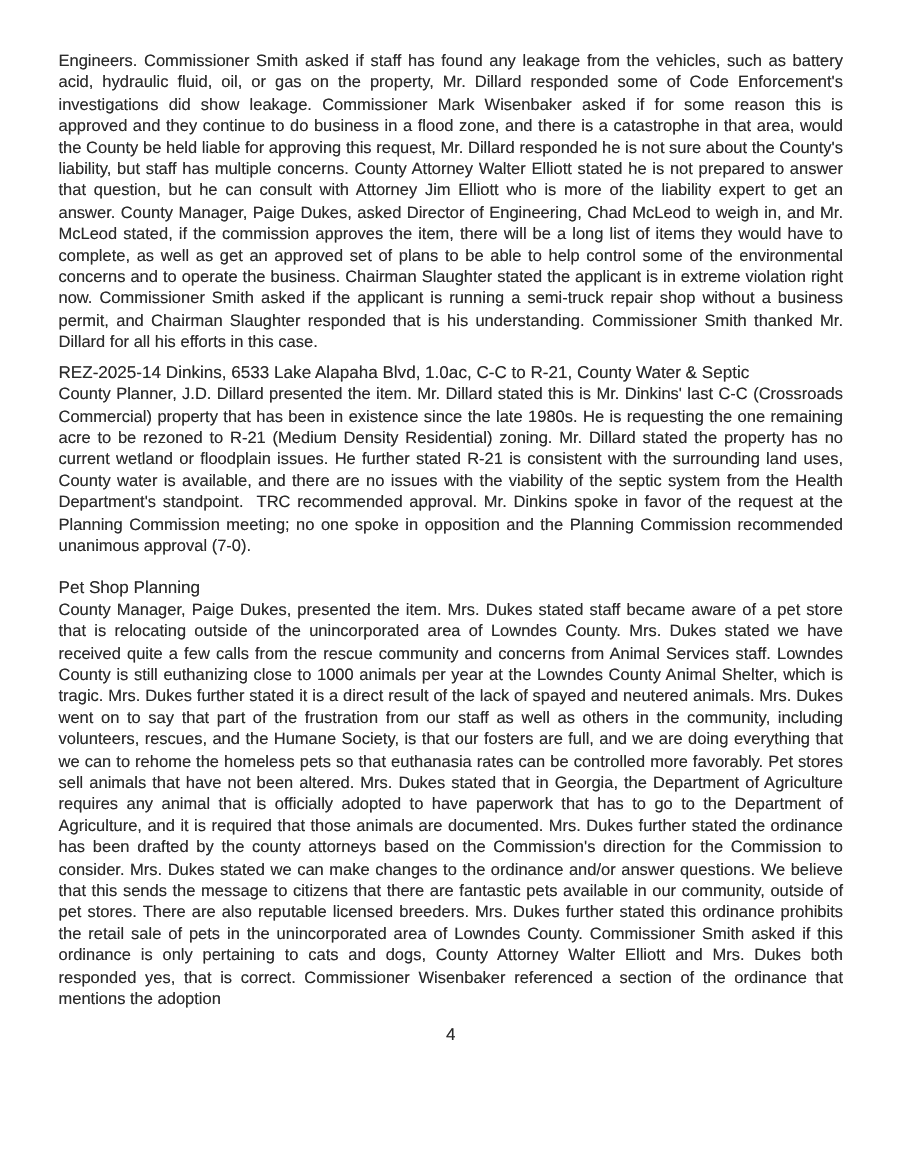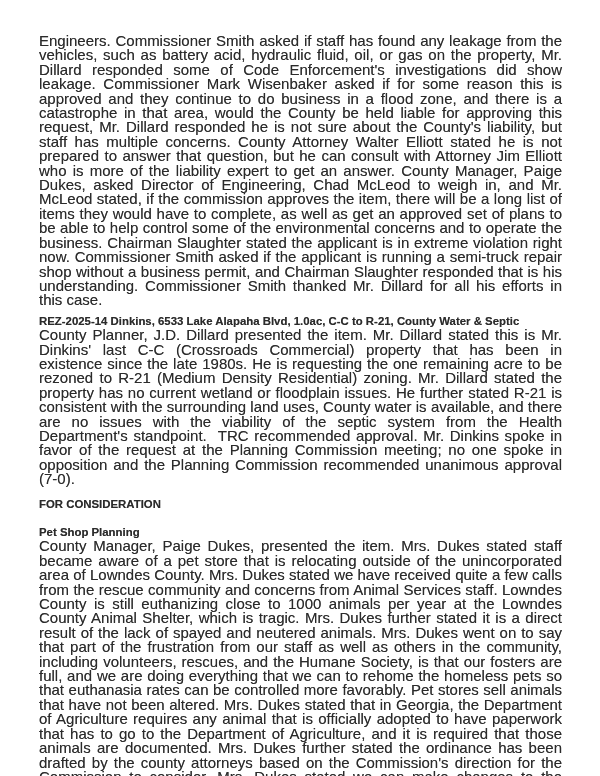--- a/index.html
+++ b/index.html
@@ -16,31 +16,31 @@
   }
   .page {
     box-sizing: border-box;
     width: 600px;
     height: 776px;
     padding: 34px 38px 0 39px;
     background: #ffffff;
   }
   .para {
     margin: 0;
-    font-size: 15px;
+    font-size: 11px;
     line-height: 14.4px;
     text-align: justify;
     white-space: pre-wrap;
     text-shadow: 0 0 0.35px rgba(40,40,40,0.55);
   }
   .heading-line {
     margin: 0;
     font-size: 11.4px;
     line-height: 14.4px;
-    font-weight: bold;
+    font-weight: normal;
     text-align: left;
     text-shadow: 0 0 0.35px rgba(40,40,40,0.55);
   }
   .rez-block    { margin-top: 6px; }
   .section-heading { margin-top: 10px; }
   .pet-block    { margin-top: 14px; }
   .page-number {
     margin-top: 10px;
     font-size: 11.4px;
     line-height: 14.4px;
@@ -53,21 +53,20 @@
 
 <div class="page">
 
   <p class="para">Engineers. Commissioner Smith asked if staff has found any leakage from the vehicles, such as battery acid, hydraulic fluid, oil, or gas on the property, Mr. Dillard responded some of Code Enforcement's investigations did show leakage. Commissioner Mark Wisenbaker asked if for some reason this is approved and they continue to do business in a flood zone, and there is a catastrophe in that area, would the County be held liable for approving this request, Mr. Dillard responded he is not sure about the County's liability, but staff has multiple concerns. County Attorney Walter Elliott stated he is not prepared to answer that question, but he can consult with Attorney Jim Elliott who is more of the liability expert to get an answer. County Manager, Paige Dukes, asked Director of Engineering, Chad McLeod to weigh in, and Mr. McLeod stated, if the commission approves the item, there will be a long list of items they would have to complete, as well as get an approved set of plans to be able to help control some of the environmental concerns and to operate the business. Chairman Slaughter stated the applicant is in extreme violation right now. Commissioner Smith asked if the applicant is running a semi-truck repair shop without a business permit, and Chairman Slaughter responded that is his understanding. Commissioner Smith thanked Mr. Dillard for all his efforts in this case.</p>
 
   <div class="rez-block">
     <p class="heading-line">REZ-2025-14 Dinkins, 6533 Lake Alapaha Blvd, 1.0ac, C-C to R-21, County Water &amp; Septic</p>
     <p class="para">County Planner, J.D. Dillard presented the item. Mr. Dillard stated this is Mr. Dinkins' last C-C (Crossroads Commercial) property that has been in existence since the late 1980s. He is requesting the one remaining acre to be rezoned to R-21 (Medium Density Residential) zoning. Mr. Dillard stated the property has no current wetland or floodplain issues. He further stated R-21 is consistent with the surrounding land uses, County water is available, and there are no issues with the viability of the septic system from the Health Department's standpoint.  TRC recommended approval. Mr. Dinkins spoke in favor of the request at the Planning Commission meeting; no one spoke in opposition and the Planning Commission recommended unanimous approval (7-0).</p>
   </div>
 
-  <p class="heading-line section-heading">FOR CONSIDERATION</p>
 
   <div class="pet-block">
     <p class="heading-line">Pet Shop Planning</p>
     <p class="para">County Manager, Paige Dukes, presented the item. Mrs. Dukes stated staff became aware of a pet store that is relocating outside of the unincorporated area of Lowndes County. Mrs. Dukes stated we have received quite a few calls from the rescue community and concerns from Animal Services staff. Lowndes County is still euthanizing close to 1000 animals per year at the Lowndes County Animal Shelter, which is tragic. Mrs. Dukes further stated it is a direct result of the lack of spayed and neutered animals. Mrs. Dukes went on to say that part of the frustration from our staff as well as others in the community, including volunteers, rescues, and the Humane Society, is that our fosters are full, and we are doing everything that we can to rehome the homeless pets so that euthanasia rates can be controlled more favorably. Pet stores sell animals that have not been altered. Mrs. Dukes stated that in Georgia, the Department of Agriculture requires any animal that is officially adopted to have paperwork that has to go to the Department of Agriculture, and it is required that those animals are documented. Mrs. Dukes further stated the ordinance has been drafted by the county attorneys based on the Commission's direction for the Commission to consider. Mrs. Dukes stated we can make changes to the ordinance and/or answer questions. We believe that this sends the message to citizens that there are fantastic pets available in our community, outside of pet stores. There are also reputable licensed breeders. Mrs. Dukes further stated this ordinance prohibits the retail sale of pets in the unincorporated area of Lowndes County. Commissioner Smith asked if this ordinance is only pertaining to cats and dogs, County Attorney Walter Elliott and Mrs. Dukes both responded yes, that is correct. Commissioner Wisenbaker referenced a section of the ordinance that mentions the adoption</p>
   </div>
 
   <div class="page-number">4</div>
 
 </div>
 

